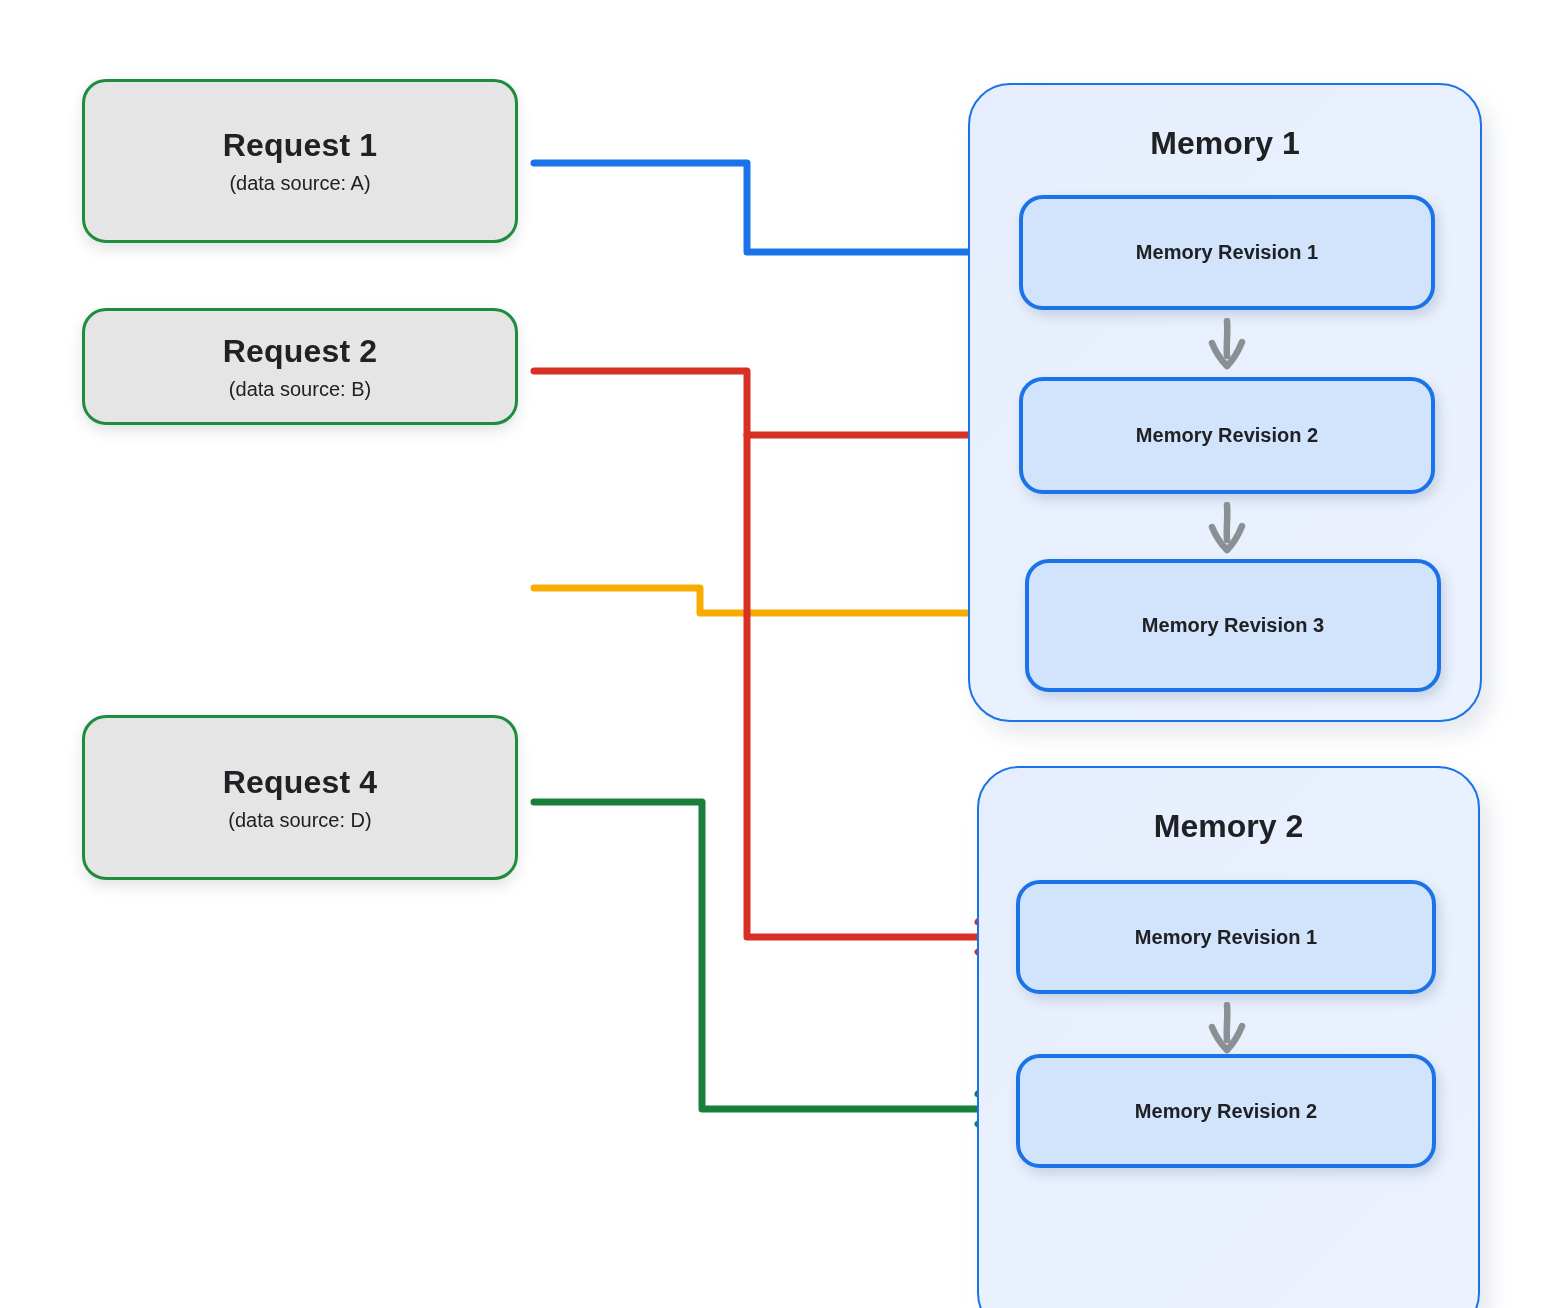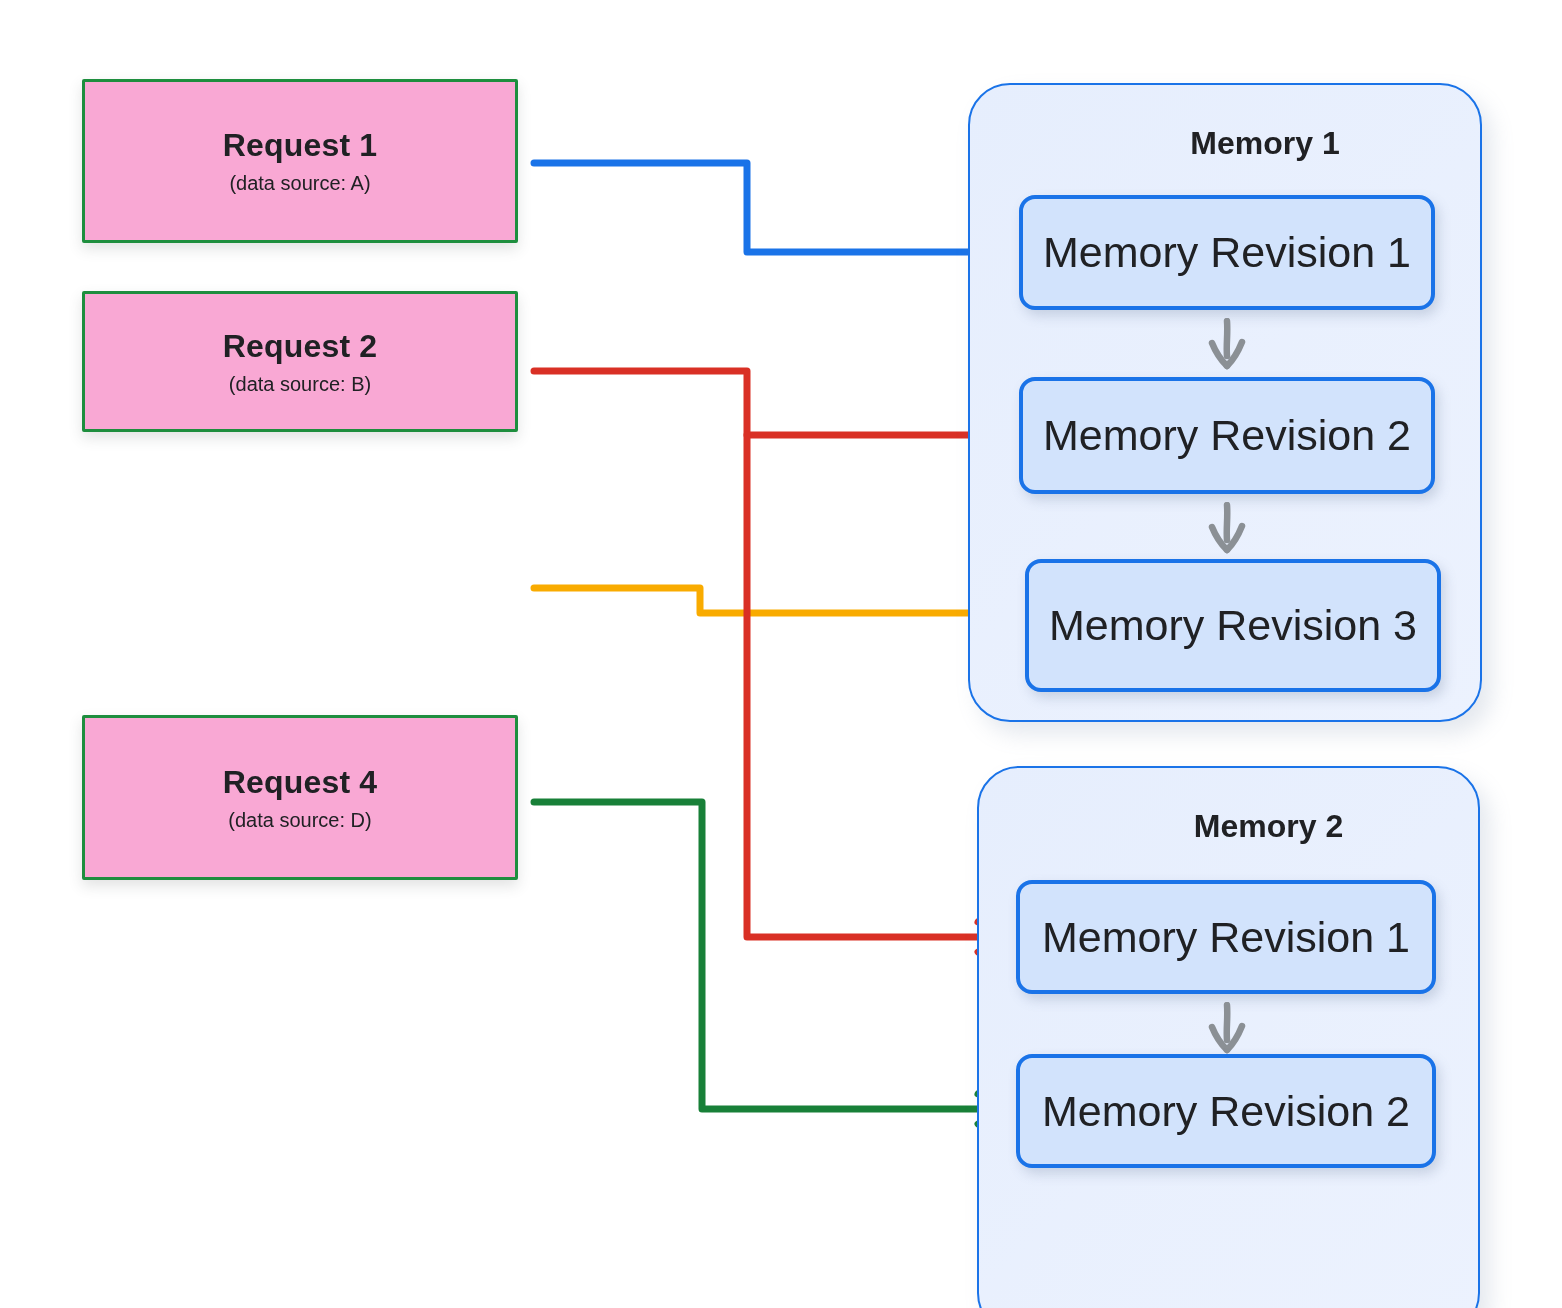--- a/index.html
+++ b/index.html
@@ -9,51 +9,51 @@
     background:#ffffff;
     font-family:"Liberation Sans", sans-serif;
     color:#202124;
     overflow:hidden;
   }
   .wires{position:absolute;left:0;top:0;width:1562px;height:1308px;pointer-events:none;}
 
   
   .request{
     position:absolute;left:82px;width:436px;
-    background:#f9a8d4;
+    background:#e5e5e5;
     border:3.5px solid #1e8e3e;
-    border-radius:2px;
+    border-radius:24px;
     box-shadow:0 6px 14px rgba(60,64,67,0.15);
     display:flex;flex-direction:column;align-items:center;justify-content:center;
     gap:8px;box-sizing:border-box;
   }
   .request .req-title{font-size:32px;font-weight:600;letter-spacing:.2px;}
   .request .req-sub{font-size:20px;font-weight:400;}
 
   
   .memory{
     position:absolute;
     background:linear-gradient(135deg,#e6eefd 0%,#ecf2fe 100%);
     border:2px solid #1a73e8;
     border-radius:42px;
     box-shadow:10px 12px 22px rgba(120,140,170,0.20);
     box-sizing:border-box;
   }
   .mem-title{
     position:absolute;top:40px;left:0;width:100%;
-    text-align:center;font-size:32px;font-weight:600;padding-left:40px;
+    text-align:center;font-size:32px;font-weight:600;
   }
   .revision{
     position:absolute;
     background:#d2e3fc;
     border:4px solid #1a73e8;
-    border-radius:16px;
+    border-radius:24px;
     box-shadow:4px 6px 12px rgba(100,120,150,0.25);
     display:flex;align-items:center;justify-content:center;
-    font-size:43px;font-weight:400;
+    font-size:20px;font-weight:700;
     box-sizing:border-box;
   }
   .flow-arrow{position:absolute;width:40px;height:52px;}
   .flow-arrow path{stroke:#8b9095;stroke-width:6.5;stroke-linecap:round;stroke-linejoin:round;fill:none;}
 </style>
 </head>
 <body>
 
 <div class="canvas">
 
@@ -67,21 +67,21 @@
       <polyline points="534,371 747,371 747,435 1004,435" fill="none" stroke="#d93025" stroke-width="7" stroke-linecap="round" stroke-linejoin="round"></polyline>
       <path d="M 984 420 L 1013 435 L 984 450" fill="none" stroke="#d93025" stroke-width="7" stroke-linecap="round" stroke-linejoin="round"></path>
       <polyline points="747,435 747,937 998,937" fill="none" stroke="#d93025" stroke-width="7" stroke-linecap="round" stroke-linejoin="round"></polyline>
       <path d="M 978 922 L 1007 937 L 978 952" fill="none" stroke="#d93025" stroke-width="7" stroke-linecap="round" stroke-linejoin="round"></path>
     </svg>
 
   <div class="request" style="top:79px;height:164px">
     <div class="req-title">Request 1</div>
     <div class="req-sub">(data source: A)</div>
   </div>
-  <div class="request" style="top:291px;height:141px">
+  <div class="request" style="top:308px;height:117px">
     <div class="req-title">Request 2</div>
     <div class="req-sub">(data source: B)</div>
   </div>
   <div class="request" style="top:715px;height:165px">
     <div class="req-title">Request 4</div>
     <div class="req-sub">(data source: D)</div>
   </div>
 
   <div class="memory" style="left:968px;top:83px;width:514px;height:639px">
     <div class="mem-title">Memory 1</div>

